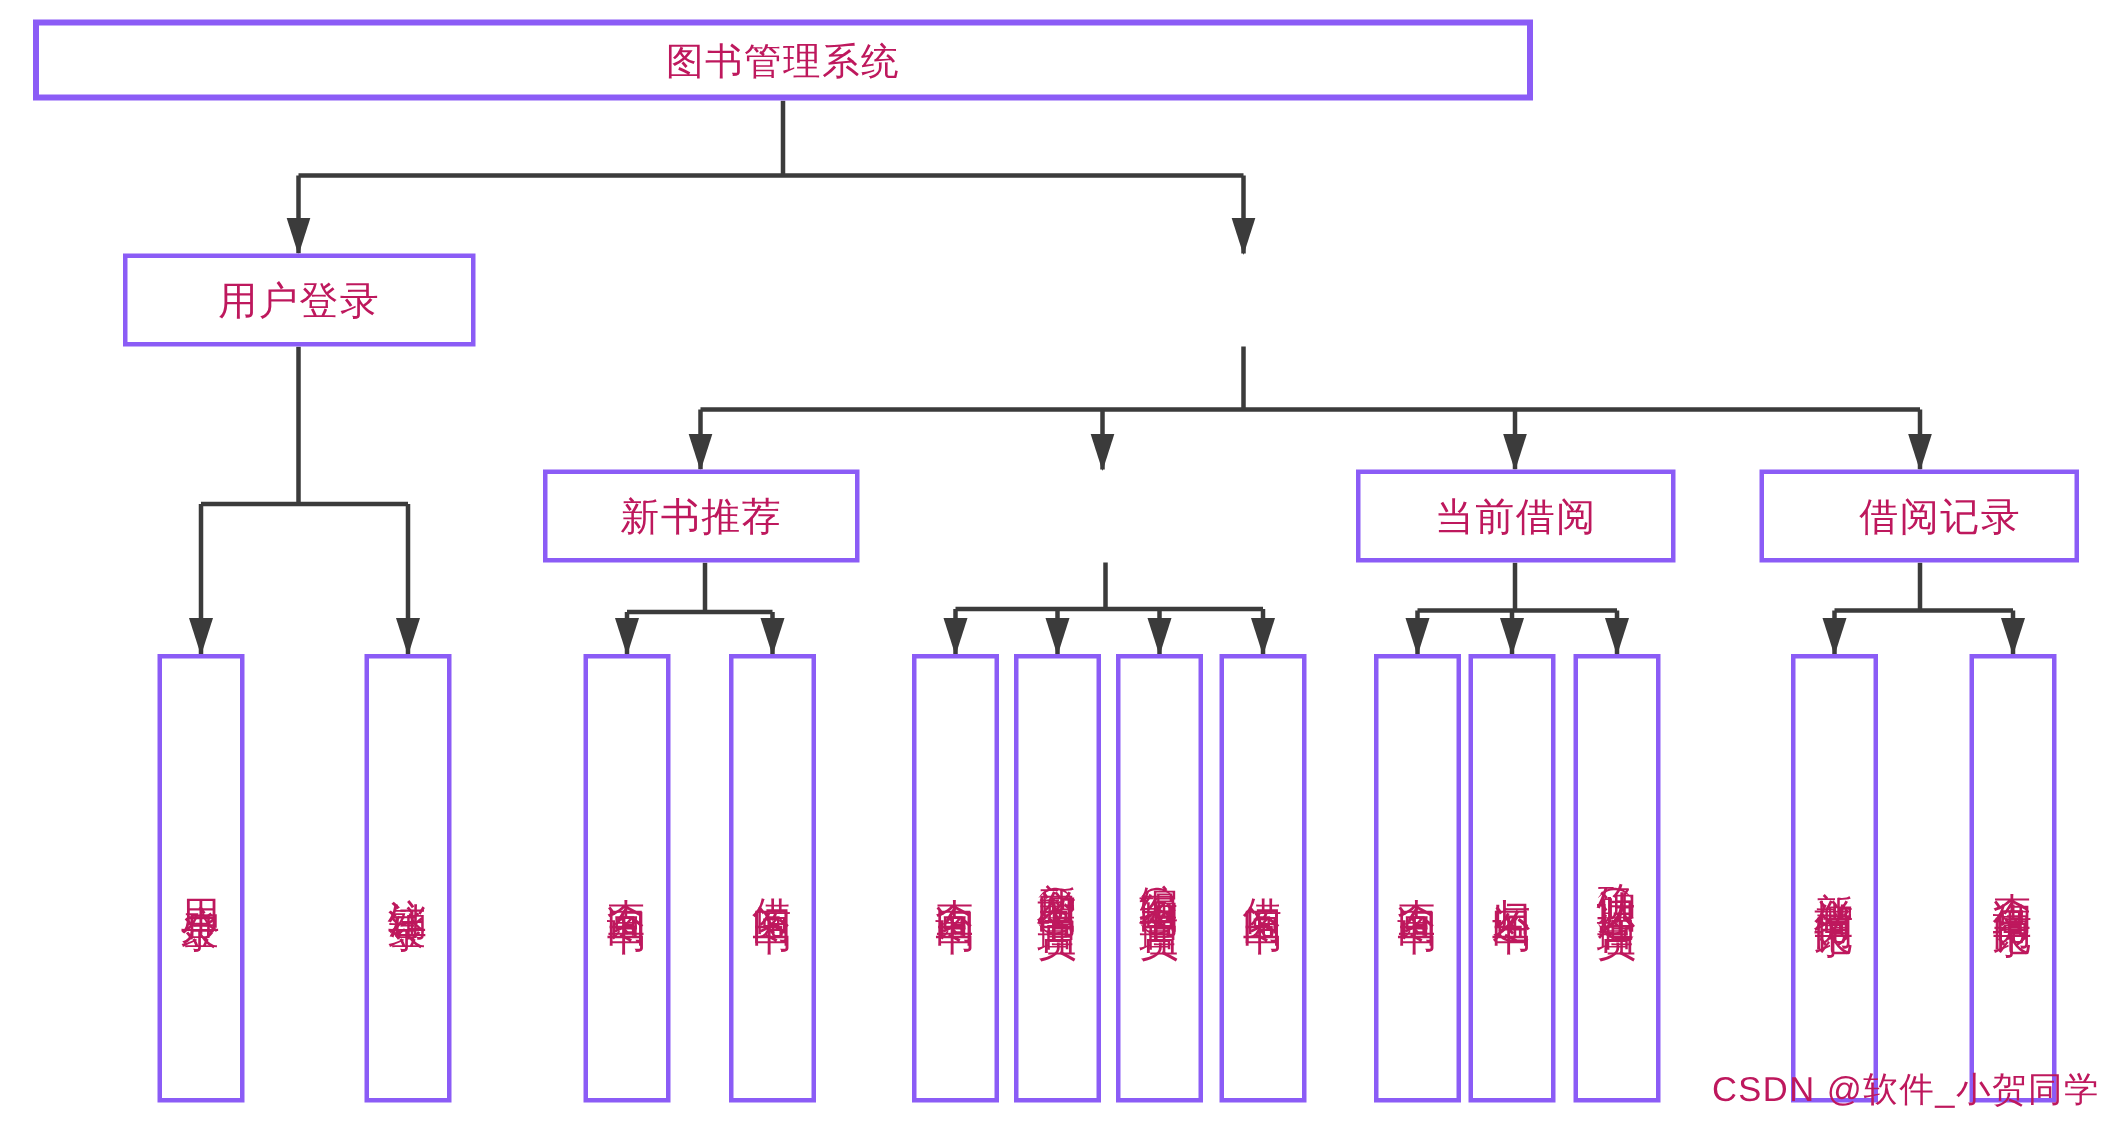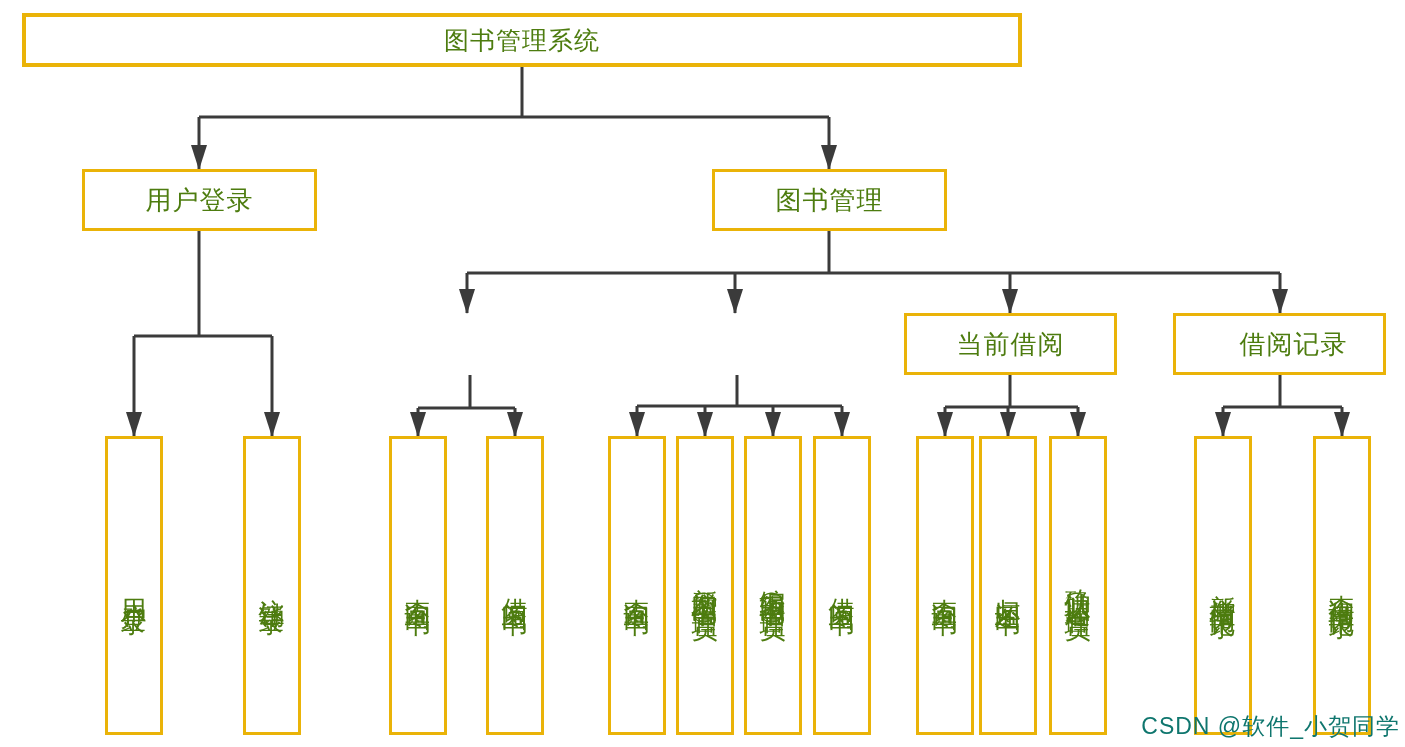--- a/index.html
+++ b/index.html
@@ -12,43 +12,43 @@
     overflow: hidden;
   }
   .wires {
     position: absolute;
     left: 0; top: 0;
     width: 1405px; height: 747px;
   }
   .node {
     position: absolute;
     box-sizing: border-box;
-    border: 3px solid #eab308;
+    border: 3px solid #8b5cf6;
     background: #ffffff;
     display: flex;
     align-items: center;
     justify-content: center;
-    color: #4d7c0f;
+    color: #be185d;
   }
   .h { font-size: 26px; letter-spacing: 1px; white-space: nowrap; }
   .root-box { border-width: 4px; font-size: 25px; }
   .v {
     writing-mode: vertical-rl;
     text-orientation: mixed;
     font-size: 26px;
     line-height: 1;
     letter-spacing: 4px;
   }
   .watermark {
     position: absolute;
     right: 5px;
     bottom: 5px;
     font-size: 23px;
     letter-spacing: 1px;
-    color: #0f766e;
+    color: #be185d;
     white-space: nowrap;
   }
 </style>
 </head>
 <body>
 
 <div class="stage">
 
   <svg class="wires" width="1405" height="747" viewBox="0 0 1405 747" stroke="#3b3b3b" stroke-width="3" fill="none">
     <defs>
@@ -87,22 +87,22 @@
     <line x1="1078" y1="407" x2="1078" y2="436" marker-end="url(#arrow)"></line>
 
     <path d="M1280 375 V407 M1223 407 H1342"></path>
     <line x1="1223" y1="407" x2="1223" y2="436" marker-end="url(#arrow)"></line>
     <line x1="1342" y1="407" x2="1342" y2="436" marker-end="url(#arrow)"></line>
   </svg>
 
   <div class="node h root-box" style="left:22px; top:13px; width:1000px; height:54px;">图书管理系统</div>
 
   <div class="node h" style="left:82px; top:169px; width:235px; height:62px;">用户登录</div>
-  <div class="node h" style="left:712px; top:169px; width:235px; height:62px;">图书管理</div>
 
+  <div class="node h" style="left:362px; top:313px; width:211px; height:62px;">新书推荐</div>
   <div class="node h" style="left:904px; top:313px; width:213px; height:62px;text-align:right;">当前借阅</div>
   <div class="node h" style="left:1173px; top:313px; width:213px; height:62px;padding-left:28px;">借阅记录</div>
 
   <div class="node v" style="left:105px; top:436px; width:58px; height:299px;">用户登录</div>
   <div class="node v" style="left:243px; top:436px; width:58px; height:299px;">注销登录</div>
 
   <div class="node v" style="left:389px; top:436px; width:58px; height:299px;">查询图书</div>
   <div class="node v" style="left:486px; top:436px; width:58px; height:299px;">借阅图书</div>
 
   <div class="node v" style="left:608px; top:436px; width:58px; height:299px;">查询图书</div>

